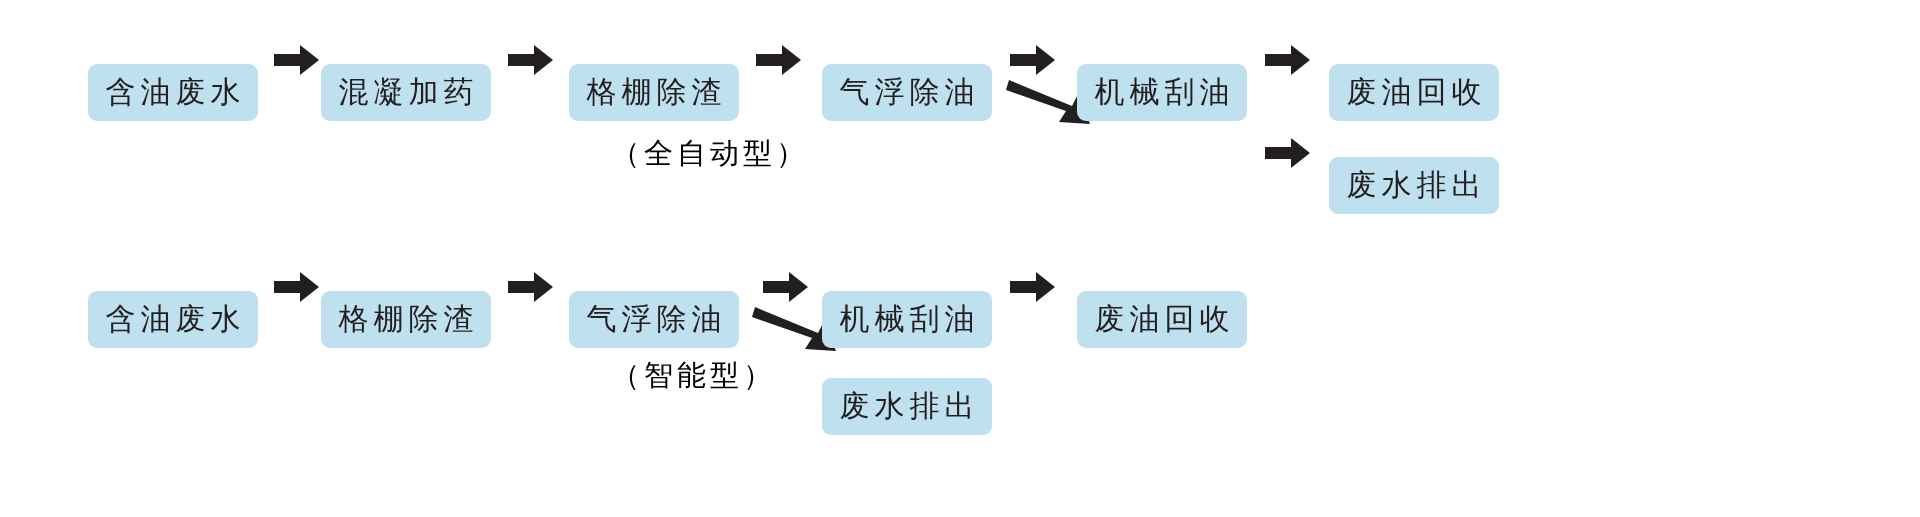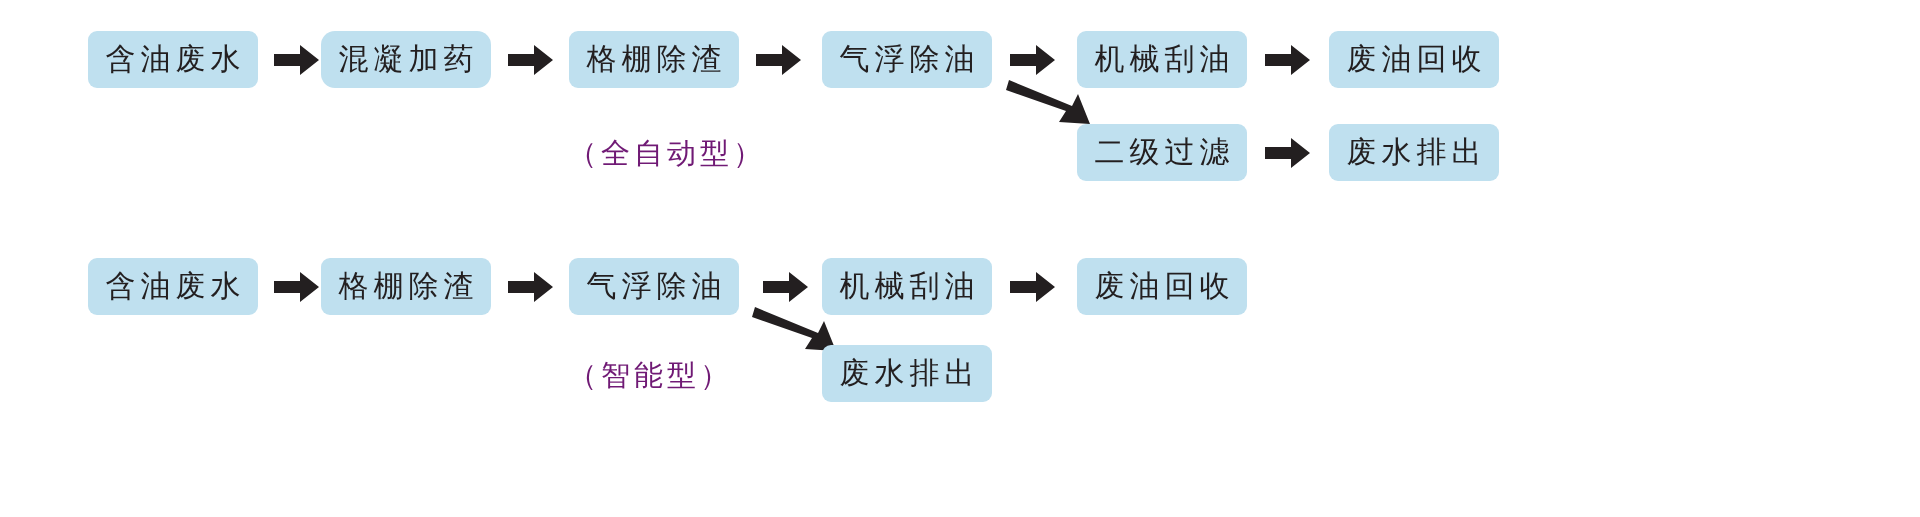--- a/index.html
+++ b/index.html
@@ -26,50 +26,52 @@
     border-radius: 9px;
     display: flex;
     align-items: center;
     justify-content: center;
     color: #231f20;
     font-size: 30px;
     letter-spacing: 5px;
     text-indent: 5px;
     white-space: nowrap;
     box-sizing: border-box;
+    margin-top: 33px;
   }
   .arrow {
     position: absolute;
     display: block;
     line-height: 0;
   }
   .note {
     position: absolute;
-    color: #701a75;
+    color: #000000;
     font-size: 29px;
     letter-spacing: 4px;
     white-space: nowrap;
+    margin-left: 43px;
   }
 </style>
 </head>
 <body>
 
 <div id="canvas">
 
   <div class="node" style="left:88px; top:31px; width:170px; height:57px;">
     <span>含油废水</span>
   </div>
 
   <span class="arrow" style="left:274px; top:44px;">
     <svg width="46" height="32" viewBox="0 0 46 32" aria-hidden="true">
       <path d="M0 10 H26 V1 L45 16 L26 31 V22 H0 Z" fill="#231f20"></path>
     </svg>
   </span>
 
-  <div class="node" style="left:321px; top:31px; width:170px; height:57px;border-radius:14px;">
+  <div class="node" style="left:321px; top:31px; width:170px; height:57px;">
     <span>混凝加药</span>
   </div>
 
   <span class="arrow" style="left:508px; top:44px;">
     <svg width="46" height="32" viewBox="0 0 46 32" aria-hidden="true">
       <path d="M0 10 H26 V1 L45 16 L26 31 V22 H0 Z" fill="#231f20"></path>
     </svg>
   </span>
 
   <div class="node" style="left:569px; top:31px; width:170px; height:57px;">
@@ -105,23 +107,20 @@
   <span class="arrow" style="left:1265px; top:44px;">
     <svg width="46" height="32" viewBox="0 0 46 32" aria-hidden="true">
       <path d="M0 10 H26 V1 L45 16 L26 31 V22 H0 Z" fill="#231f20"></path>
     </svg>
   </span>
 
   <div class="node" style="left:1329px; top:31px; width:170px; height:57px;">
     <span>废油回收</span>
   </div>
 
-  <div class="node" style="left:1077px; top:124px; width:170px; height:57px;">
-    <span>二级过滤</span>
-  </div>
 
   <span class="arrow" style="left:1265px; top:137px;">
     <svg width="46" height="32" viewBox="0 0 46 32" aria-hidden="true">
       <path d="M0 10 H26 V1 L45 16 L26 31 V22 H0 Z" fill="#231f20"></path>
     </svg>
   </span>
 
   <div class="node" style="left:1329px; top:124px; width:170px; height:57px;">
     <span>废水排出</span>
   </div>

